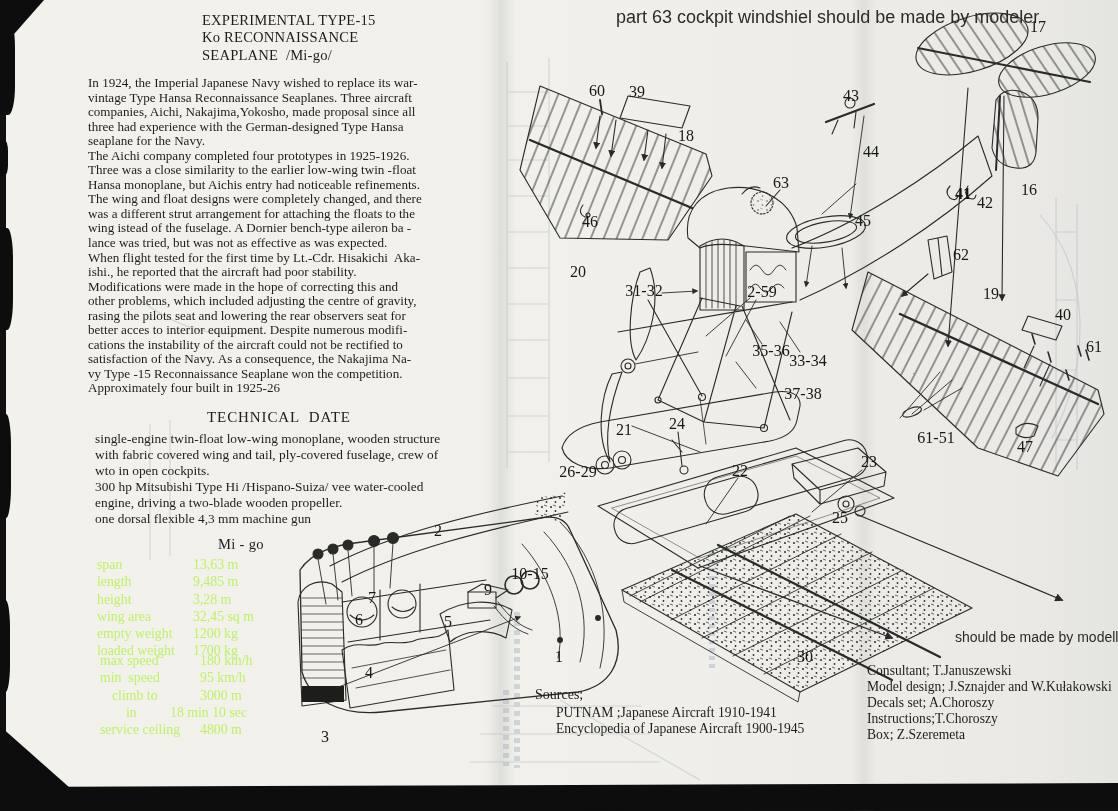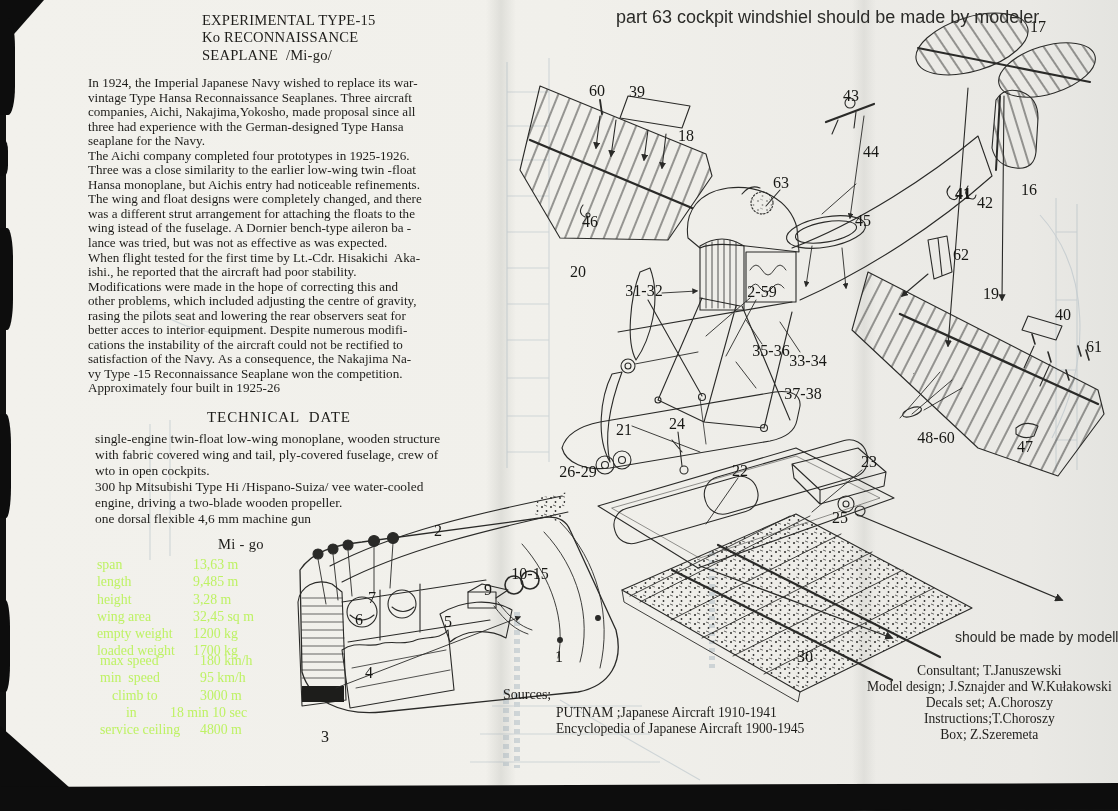--- a/index.html
+++ b/index.html
@@ -19,22 +19,22 @@
   #dim-table{left:97px;top:556px;font-size:13.8px;}
   #perf-table{left:100px;top:652px;font-size:13.8px;}
   .spec-row{white-space:pre;height:17.3px;line-height:17.3px;color:#bef264;}
   #dim-table .spec-label{display:inline-block;width:96px;}
   #perf-table .spec-label{display:inline-block;width:100px;}
   #perf-table .spec-row:nth-child(3) .spec-label{padding-left:12px;width:88px;}
   #perf-table .spec-row:nth-child(4) .spec-label{padding-left:26px;width:74px;}
   #perf-table .spec-row:nth-child(4) .spec-value{margin-left:-30px;}
   #top-note{left:616px;top:7px;font-family:"Liberation Sans",sans-serif;font-size:18px;color:#2b2b28;text-align:right;}
   #ramp-note{left:955px;top:629px;font-family:"Liberation Sans",sans-serif;font-size:14px;color:#2b2b28;}
-  #credits{left:867px;top:663px;font-size:13.6px;line-height:16.1px;text-align:center;}
-  #sources-heading{left:503px;top:687px;font-size:14px;}
+  #credits{left:867px;top:663px;font-size:13.6px;line-height:16.1px;}
+  #sources-heading{left:535px;top:687px;font-size:14px;}
   #sources-items{left:556px;top:705px;font-size:13.6px;line-height:16px;}
   #labels-layer{position:absolute;left:0;top:0;width:100%;height:100%;pointer-events:none;}
   .plabel{position:absolute;transform:translate(-50%,-50%);font-family:"Liberation Serif",serif;
           font-size:16px;color:#181815;white-space:nowrap;}
   
   .artifact{position:absolute;background:#0d0d0d;}
   #corner-tl{left:0;top:0;width:44px;height:50px;clip-path:polygon(0 0,100% 0,0 100%);}
   #wedge-bl{left:0;top:726px;width:96px;height:85px;clip-path:polygon(0 0,100% 100%,0 100%);}
   #bottom-band{left:0;top:787px;width:1120px;height:26px;transform:rotate(-.2deg);transform-origin:left center;}
   .edge-blob{position:absolute;left:0;background:#0d0d0d;border-radius:0 45% 45% 0/0 30% 30% 0;}
@@ -270,21 +270,21 @@
       <span class="plabel" style="left: 771px; top: 351px;">35-36</span>
       <span class="plabel" style="left: 808px; top: 361px;">33-34</span>
       <span class="plabel" style="left: 768px; top: 394px; margin-left: 35px;">37-38</span>
       <span class="plabel" style="left: 624px; top: 430px;">21</span>
       <span class="plabel" style="left: 677px; top: 424px;">24</span>
       <span class="plabel" style="left: 578px; top: 472px;">26-29</span>
       <span class="plabel" style="left: 740px; top: 471px;">22</span>
       <span class="plabel" style="left: 869px; top: 462px;">23</span>
       <span class="plabel" style="left: 840px; top: 518px;">25</span>
       <span class="plabel" style="left: 805px; top: 657px;">30</span>
-      <span class="plabel" style="left: 936px; top: 438px;">48-60</span>
+      <span class="plabel" style="left: 936px; top: 438px;">61-51</span>
       <span class="plabel" style="left: 1025px; top: 447px;">47</span>
       <span class="plabel" style="left: 438px; top: 531px;">2</span>
       <span class="plabel" style="left: 530px; top: 574px;">10-15</span>
       <span class="plabel" style="left: 488px; top: 590px;">9</span>
       <span class="plabel" style="left: 372px; top: 598px;">7</span>
       <span class="plabel" style="left: 359px; top: 620px;">6</span>
       <span class="plabel" style="left: 448px; top: 622px;">5</span>
       <span class="plabel" style="left: 559px; top: 657px;">1</span>
       <span class="plabel" style="left: 369px; top: 673px;">4</span>
       <span class="plabel" style="left: 325px; top: 737px;">3</span>
@@ -314,21 +314,21 @@
 cations the instability of the aircraft could not be rectified to
 satisfaction of the Navy. As a consequence, the Nakajima Na-
 vy Type -15 Reconnaissance Seaplane won the competition.
 Approximately four built in 1925-26</div>
   <div id="tech-heading" class="text-block">TECHNICAL  DATE</div>
   <div id="tech-paragraph" class="text-block">single-engine twin-float low-wing monoplane, wooden structure
 with fabric covered wing and tail, ply-covered fuselage, crew of
 wto in open cockpits.
 300 hp Mitsubishi Type Hi /Hispano-Suiza/ vee water-cooled
 engine, driving a two-blade wooden propeller.
-one dorsal flexible 4,6 mm machine gun</div>
+one dorsal flexible 4,3 mm machine gun</div>
   <div id="variant-heading" class="text-block">Mi - go</div>
   <div id="dim-table" class="text-block"><div class="spec-row"><span class="spec-label">span</span><span class="spec-value">13,63 m</span></div><div class="spec-row"><span class="spec-label">length</span><span class="spec-value">9,485 m</span></div><div class="spec-row"><span class="spec-label">height</span><span class="spec-value">3,28 m</span></div><div class="spec-row"><span class="spec-label">wing area</span><span class="spec-value">32,45 sq m</span></div><div class="spec-row"><span class="spec-label">empty weight</span><span class="spec-value">1200 kg</span></div><div class="spec-row"><span class="spec-label">loaded weight</span><span class="spec-value">1700 kg</span></div></div>
   <div id="perf-table" class="text-block"><div class="spec-row"><span class="spec-label">max speed</span><span class="spec-value">180 km/h</span></div><div class="spec-row"><span class="spec-label">min  speed</span><span class="spec-value">95 km/h</span></div><div class="spec-row"><span class="spec-label">climb to</span><span class="spec-value">3000 m</span></div><div class="spec-row"><span class="spec-label">in</span><span class="spec-value">18 min 10 sec</span></div><div class="spec-row"><span class="spec-label">service ceiling</span><span class="spec-value">4800 m</span></div></div>
   <div id="top-note" class="text-block">part 63 cockpit windshiel should be made by modeler</div>
   <div id="ramp-note" class="text-block">should be made by modeller</div>
   <div id="credits" class="text-block">Consultant; T.Januszewski
 Model design; J.Sznajder and W.Kułakowski
 Decals set; A.Choroszy
 Instructions;T.Choroszy
 Box; Z.Szeremeta</div>

